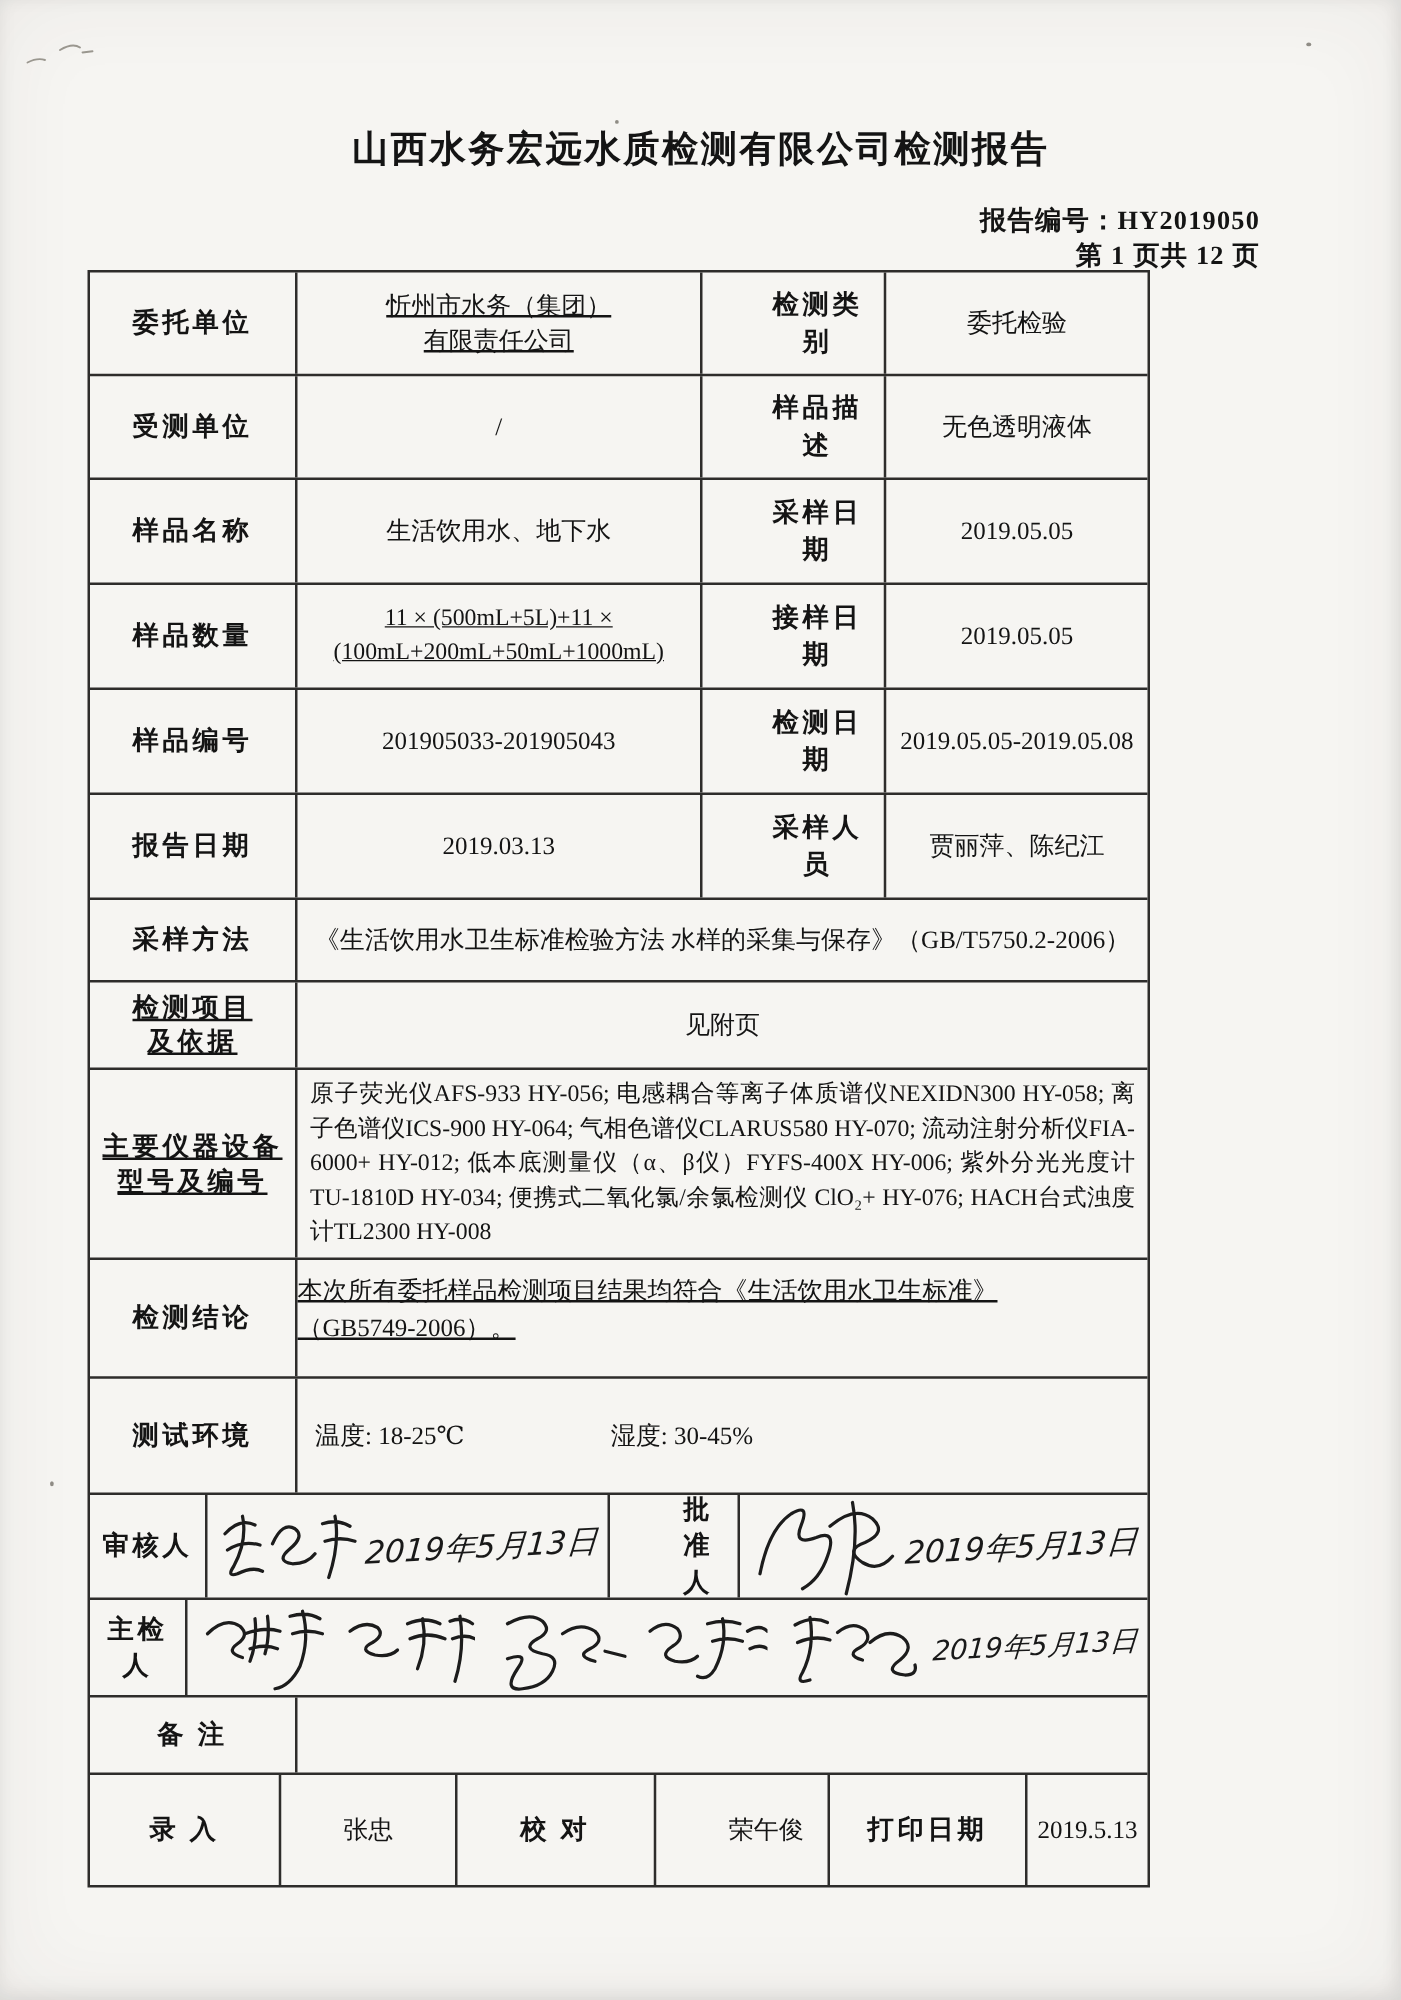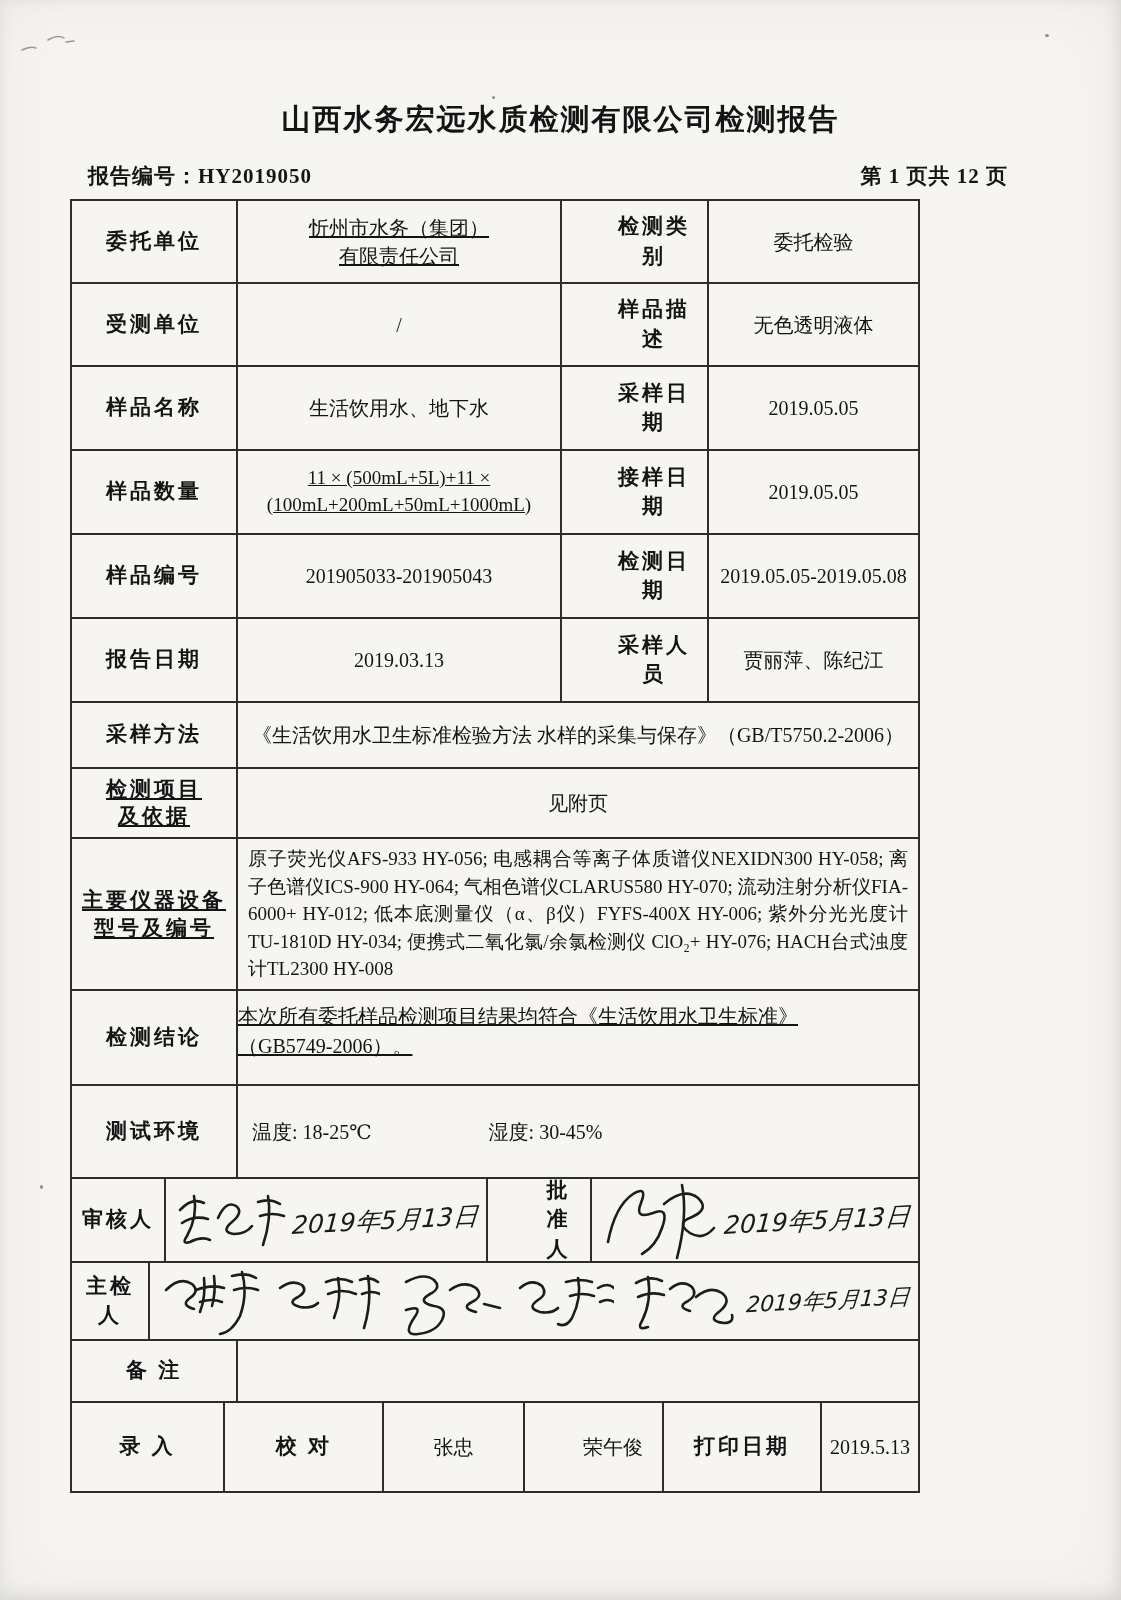--- a/index.html
+++ b/index.html
@@ -16,27 +16,27 @@
                 inset 0 -8px 16px rgba(0,0,0,0.05);
   }
   .doc-title {
     position:absolute; left:0; top:100px; width:100%;
     text-align:center; font-size:29px; font-weight:bold;
     letter-spacing:2px;
   }
   .meta-line {
     position:absolute; left:70px; top:162px; width:938px;
     display:flex; justify-content:space-between; align-items:flex-end;
-    font-size:21px; font-weight:bold;
+    font-size:21px; font-weight:bold;flex-direction:column;
   }
   .meta-left { padding-left:18px; letter-spacing:1px; }
   .meta-right { letter-spacing:1px;text-align:right; }
 
   .doc-table {
-    position:absolute; left:70px; top:199px; width:850px;
+    position:absolute; left:70px; top:216px; width:850px;
     border:2px solid #2e2d2b;
     box-sizing:border-box;
     background:transparent;
   }
   .row { display:flex; border-bottom:2px solid #2e2d2b; box-sizing:border-box; }
   .row:last-child { border-bottom:none; }
   .cell {
     border-right:2px solid #2e2d2b; box-sizing:border-box;
     display:flex; align-items:center; justify-content:center;
     text-align:center; padding:4px 8px;
@@ -223,21 +223,21 @@
       </div>
     </div>
 
     <div class="row h62">
       <div class="cell w166 label">备  注</div>
       <div class="cell grow"></div>
     </div>
 
     <div class="row h88">
       <div class="cell w166 label">录  入</div>
+      <div class="cell w152">张忠</div>
       <div class="cell w172 label">校  对</div>
-      <div class="cell w152">张忠</div>
       <div class="cell w147">荣午俊</div>
       <div class="cell w171 label">打印日期</div>
       <div class="cell grow">2019.5.13</div>
     </div>
 
   </div>
 </div>
 
 </body></html>

